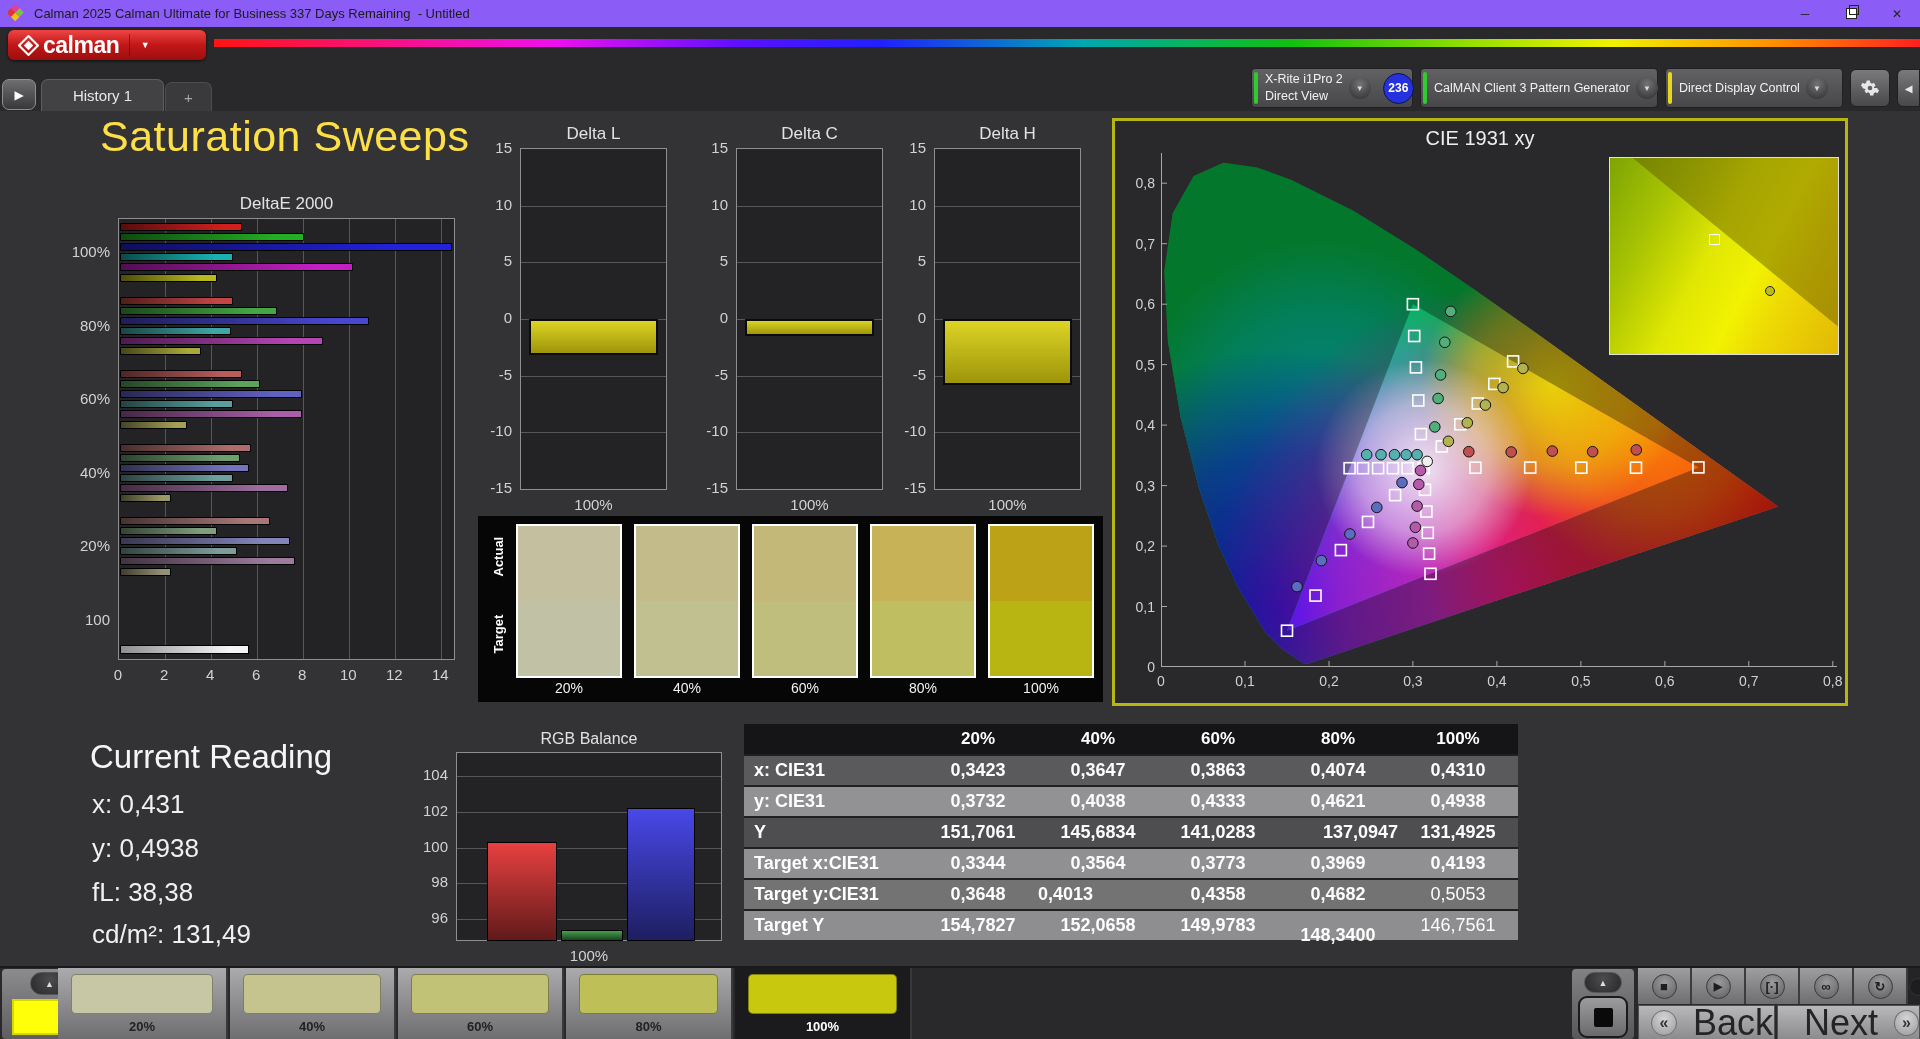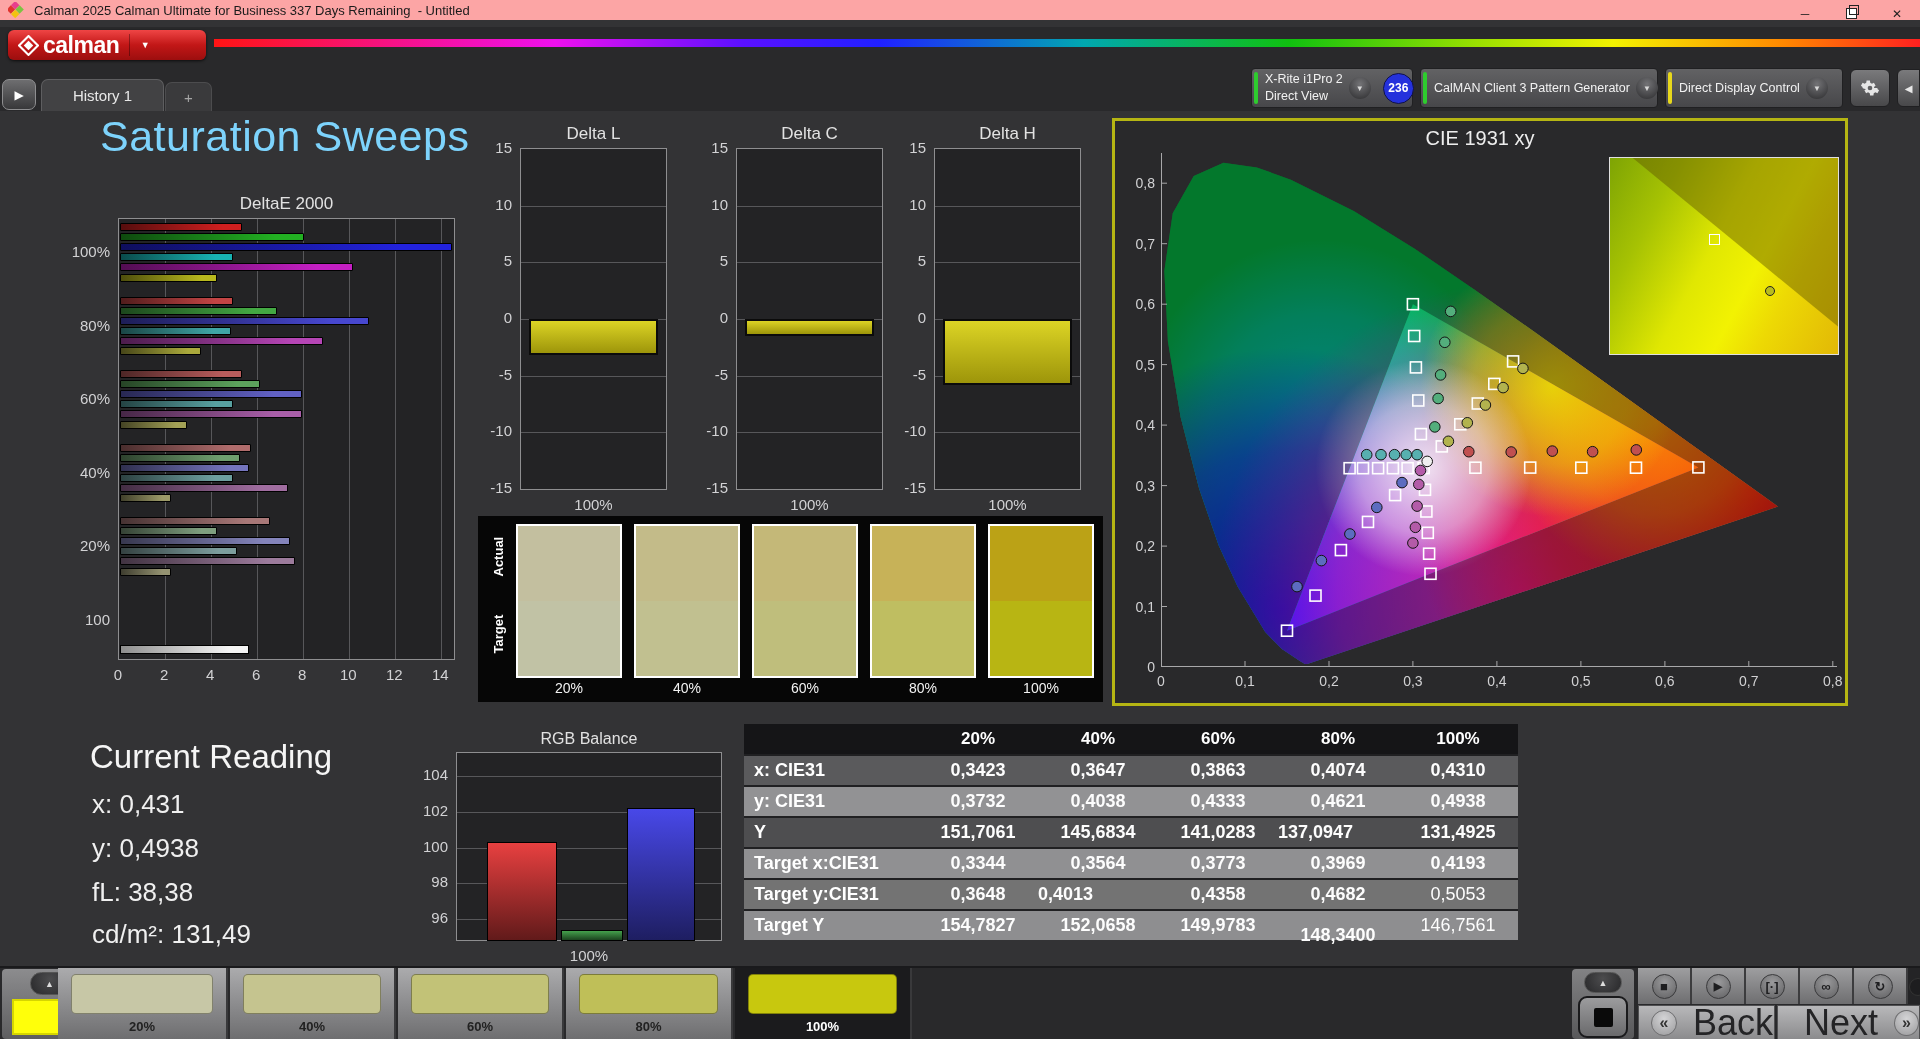--- a/index.html
+++ b/index.html
@@ -1,17 +1,17 @@
 <!DOCTYPE html>
 <html><head>
 <meta charset="utf-8">
 <style>
   html,body{margin:0;padding:0;background:#000;}
   .app{position:relative;width:1920px;height:1039px;background:#333335;font-family:"Liberation Sans",sans-serif;overflow:hidden;}
-  .titlebar{position:absolute;left:0;top:0;width:100%;height:20px;background:#fca5a5;display:flex;align-items:center;z-index:30;}
+  .titlebar{position:absolute;left:0;top:0;width:100%;height:27px;background:#8b5cf6;display:flex;align-items:center;z-index:30;}
   .app-icon{margin-left:8px;width:17px;height:17px;display:inline-block;}
   .title-text{margin-left:9px;font-size:13px;color:#1b1b1b;white-space:pre;}
   .win-controls{position:absolute;right:0;top:0;height:27px;display:flex;}
   .win-btn{width:46px;height:27px;display:flex;align-items:center;justify-content:center;color:#222;font-size:12px;}
   .restore-glyph{width:9px;height:9px;border:1px solid #222;position:relative;background:#fff;}
   .restore-glyph::before{content:"";position:absolute;left:2px;top:-4px;width:8px;height:8px;border:1px solid #222;}
   .header-bg{position:absolute;left:0;top:27px;width:100%;height:84px;background:#29292b;}
   .logo-button{position:absolute;left:8px;top:30px;width:198px;height:30px;border-radius:6px;background:linear-gradient(180deg,#ef4545,#c21717 50%,#9c0e0e);display:flex;align-items:center;box-shadow:0 1px 3px rgba(0,0,0,.7);z-index:5;}
   .logo-diamond{margin-left:10px;width:21px;height:21px;}
   .logo-text{color:#fff;font-size:23px;font-weight:700;letter-spacing:-0.5px;margin-left:4px;margin-right:10px;}
@@ -26,21 +26,21 @@
   .dev-group{position:relative;height:40px;background:linear-gradient(180deg,#626264,#47474a);border:1px solid #202022;border-radius:4px;display:flex;align-items:center;color:#f2f2f2;box-sizing:border-box;}
   .dev-accent{position:absolute;left:2px;top:3px;bottom:3px;width:4px;border-radius:2px;}
   .dev-lines{margin-left:13px;font-size:12.5px;line-height:1.35;white-space:nowrap;}
   .dev-label{margin-left:13px;font-size:13px;white-space:nowrap;}
   .caret-badge{min-width:22px;height:22px;border-radius:50%;background:radial-gradient(circle at 50% 32%,#737376,#2c2c2e);display:flex;align-items:center;justify-content:center;color:#d8d8d8;font-size:8px;margin:0 6px;}
   .dev-divider{width:1px;height:30px;background:#2e2e30;margin:0 3px;}
   .badge-236{min-width:29px;height:29px;border-radius:50%;background:#2431dc;border:1px solid #10124a;color:#fff;font-size:12px;font-weight:700;display:flex;align-items:center;justify-content:center;margin-right:5px;}
   .gear-btn{width:40px;height:38px;border-radius:6px;background:linear-gradient(180deg,#7a7a7c,#48484a);border:1px solid #202022;display:flex;align-items:center;justify-content:center;box-sizing:border-box;}
   .collapse-btn{width:23px;height:38px;border-radius:6px 0 0 6px;background:linear-gradient(180deg,#7a7a7c,#48484a);border:1px solid #202022;color:#e8e8e8;font-size:10px;display:flex;align-items:center;justify-content:center;box-sizing:border-box;}
   #main{position:absolute;left:0;top:0;width:1920px;height:1039px;z-index:2;}
-  .page-title{position:absolute;left:100px;top:112px;font-size:43px;font-weight:300;color:#7dd3fc;letter-spacing:.5px;}
+  .page-title{position:absolute;left:100px;top:112px;font-size:43px;font-weight:300;color:#fde047;letter-spacing:.5px;}
   .swatch-panel{position:absolute;left:478px;top:516px;width:625px;height:186px;background:#060606;}
   .cie-panel{position:absolute;left:1112px;top:118px;width:736px;height:588px;background:#29292b;border:3px solid #b5b513;box-sizing:border-box;}
   .reading-title{position:absolute;left:90px;top:738px;font-size:33px;font-weight:300;color:#f5f5f5;}
   .reading-line{position:absolute;left:92px;font-size:26px;font-weight:300;color:#f0f0f0;}
   .table-panel{position:absolute;left:744px;top:724px;width:774px;background:#1a1a1c;}
   .bottom-bar{position:absolute;left:0;top:966px;width:1920px;height:73px;background:#29292b;border-top:2px solid #1a1a1c;box-sizing:border-box;z-index:20;}
   .bl-panel{position:absolute;left:2px;top:1px;width:95px;height:70px;border-radius:4px;background:linear-gradient(180deg,#8c8c8e,#5e5e60);}
   .mini-up{position:absolute;left:50%;transform:translateX(-50%);top:3px;width:40px;height:23px;border-radius:12px;background:radial-gradient(circle at 50% 30%,#4c4c4e,#28282a);border:1px solid #555;color:#ddd;font-size:9px;display:flex;align-items:center;justify-content:center;box-sizing:border-box;}
   .cur-swatch{position:absolute;left:10px;top:30px;width:76px;height:36px;border:2px solid #d6d600;box-sizing:border-box;}
   .br-mini{position:absolute;left:1572px;top:1px;width:62px;height:70px;border-radius:4px;background:linear-gradient(180deg,#828284,#58585a);}
@@ -359,21 +359,21 @@
           <div style="width: 120px; text-align: center; color: rgb(253, 253, 253); font-weight: 700; font-size: 18px;">0,4038</div>
           <div style="width: 120px; text-align: center; color: rgb(253, 253, 253); font-weight: 700; font-size: 18px;">0,4333</div>
           <div style="width: 120px; text-align: center; color: rgb(253, 253, 253); font-weight: 700; font-size: 18px;">0,4621</div>
           <div style="width: 120px; text-align: center; color: rgb(253, 253, 253); font-weight: 700; font-size: 18px;">0,4938</div>
         </div>
         <div style="display: flex; height: 31px; background: rgb(78, 78, 80); align-items: center; border-top: 2px solid rgb(32, 32, 34); box-sizing: border-box;">
           <div style="width: 174px; padding-left: 10px; box-sizing: border-box; color: rgb(255, 255, 255); font-weight: 700; font-size: 18px; white-space: nowrap;">Y</div>
           <div style="width: 120px; text-align: center; color: rgb(253, 253, 253); font-weight: 700; font-size: 18px;">151,7061</div>
           <div style="width: 120px; text-align: center; color: rgb(253, 253, 253); font-weight: 700; font-size: 18px;">145,6834</div>
           <div style="width: 120px; text-align: center; color: rgb(253, 253, 253); font-weight: 700; font-size: 18px;">141,0283</div>
-          <div style="width: 120px; text-align: left; color: rgb(253, 253, 253); font-weight: 700; font-size: 18px;">137,0947</div>
+          <div style="width: 120px; text-align: right; color: rgb(253, 253, 253); font-weight: 700; font-size: 18px;">137,0947</div>
           <div style="width: 120px; text-align: center; color: rgb(253, 253, 253); font-weight: 700; font-size: 18px;">131,4925</div>
         </div>
         <div style="display: flex; height: 31px; background: rgb(144, 144, 146); align-items: center; border-top: 2px solid rgb(32, 32, 34); box-sizing: border-box;">
           <div style="width: 174px; padding-left: 10px; box-sizing: border-box; color: rgb(255, 255, 255); font-weight: 700; font-size: 18px; white-space: nowrap;">Target x:CIE31</div>
           <div style="width: 120px; text-align: center; color: rgb(253, 253, 253); font-weight: 700; font-size: 18px;">0,3344</div>
           <div style="width: 120px; text-align: center; color: rgb(253, 253, 253); font-weight: 700; font-size: 18px;">0,3564</div>
           <div style="width: 120px; text-align: center; color: rgb(253, 253, 253); font-weight: 700; font-size: 18px;">0,3773</div>
           <div style="width: 120px; text-align: center; color: rgb(253, 253, 253); font-weight: 700; font-size: 18px;">0,3969</div>
           <div style="width: 120px; text-align: center; color: rgb(253, 253, 253); font-weight: 700; font-size: 18px;">0,4193</div>
         </div>

